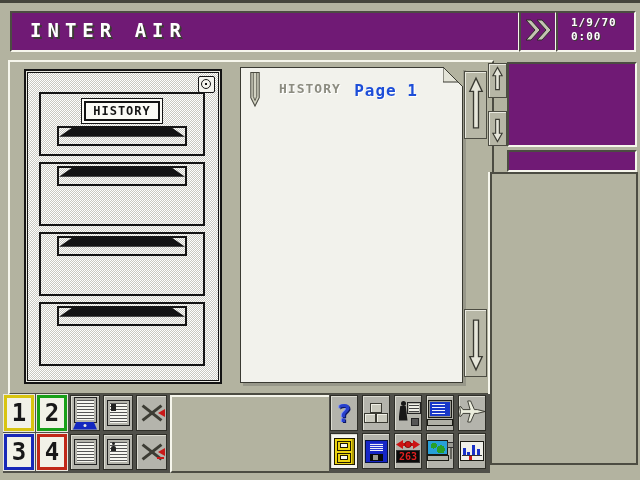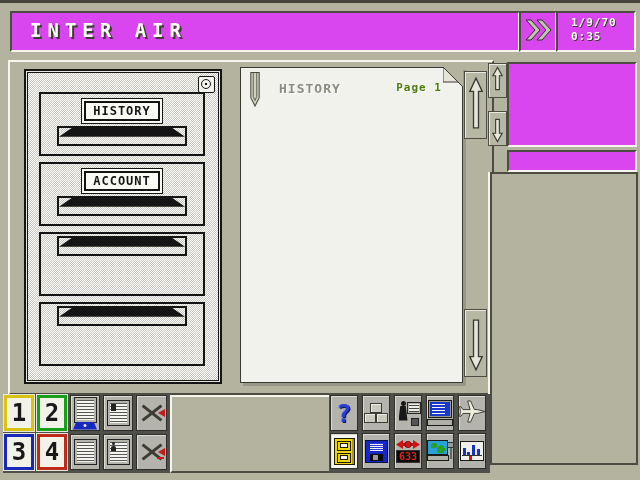--- a/index.html
+++ b/index.html
@@ -5,21 +5,21 @@
   html,body{margin:0;padding:0;}
   #screen{
     position:relative; width:640px; height:480px; overflow:hidden;
     background:#b3b3a0;
     font-family:"DejaVu Sans Mono","Liberation Mono",monospace;
   }
   #screen::before{content:'';position:absolute;left:0;top:0;right:0;height:3px;background:#45453c;}
 
   
   .sunken{border-top:2px solid #4c4c42;border-left:2px solid #4c4c42;
-          border-bottom:2px solid #f6f6ec;border-right:2px solid #f6f6ec;background:#d946ef;}
+          border-bottom:2px solid #f6f6ec;border-right:2px solid #f6f6ec;background:#701a75;}
   .raised{border-top:2px solid #f6f6ec;border-left:2px solid #f6f6ec;
           border-bottom:2px solid #4c4c42;border-right:2px solid #4c4c42;background:#b3b3a0;}
   .abs{position:absolute;}
 
   
   #titlebar{left:10px;top:11px;width:506px;height:37px;}
   #title-text{position:absolute;left:18px;top:6px;font-size:19px;font-weight:bold;
     letter-spacing:6px;color:#ffffff;text-shadow:2px 2px 0 #3c3c34;}
   #ff-btn{left:519px;top:11px;width:34px;height:37px;display:flex;align-items:center;justify-content:center;}
   #clock{left:556px;top:11px;width:76px;height:37px;}
@@ -48,22 +48,22 @@
     font-size:12px;font-weight:bold;letter-spacing:1px;color:#141414;}
   .drawer-handle{position:relative;margin:2px auto 0;width:126px;height:16px;border:2px solid #141414;overflow:hidden;}
   .drawer-handle .bar{position:absolute;left:0;top:0;width:100%;height:55%;background:#141414;
     clip-path:polygon(10% 0,90% 0,100% 100%,0 100%);}
 
   
   #paper{left:240px;top:67px;width:221px;height:314px;background:#f2f2ec;
     border:1px solid #3a3a32;box-shadow:3px 3px 0 #98988a;}
   #paper-title{position:absolute;left:38px;top:13px;font-size:13px;font-weight:bold;
     color:#8c8c80;text-shadow:1px 1px 0 #ffffff;letter-spacing:1px;}
-  #paper-page{position:absolute;right:20px;top:13px;font-size:11px;font-weight:bold;
-    color:#4d7c0f;text-shadow:1px 1px 0 #ffffff;letter-spacing:1px;}
+  #paper-page{position:absolute;right:44px;top:13px;font-size:16px;font-weight:bold;
+    color:#1d4ed8;text-shadow:1px 1px 0 #ffffff;letter-spacing:1px;}
   #paperclip{position:absolute;left:7px;top:-4px;}
   #fold{position:absolute;top:-1px;right:-1px;}
 
   
   .pg-btn{width:21px;height:66px;background:#b7b7a6;border:1px solid #4c4c42;
     box-shadow:inset 1px 1px 0 #e9e9df;display:flex;align-items:center;justify-content:center;}
   #pg-up{left:464px;top:71px;} #pg-down{left:464px;top:309px;}
   .sm-btn{width:17px;height:33px;background:#b7b7a6;border:1px solid #4c4c42;
     box-shadow:inset 1px 1px 0 #e9e9df;display:flex;align-items:center;justify-content:center;}
   #sm-up{left:488px;top:63px;} #sm-down{left:488px;top:111px;}
@@ -172,42 +172,39 @@
       <svg width="27" height="22" viewBox="0 0 27 22">
         <g fill="#c4c4b2" stroke="#2e2e28" stroke-width="1">
           <path d="M1 1 l9 10 -9 10 h5 l9 -10 -9 -10 z"></path>
           <path d="M8 1 l9 10 -9 10 h5 l9 -10 -9 -10 z" transform="translate(4,0)"></path>
         </g>
       </svg>
     </span>
   </div>
   <div class="abs sunken" id="clock">
     <span class="line date">1/9/70</span>
-    <span class="line time">0:35</span>
+    <span class="line time">0:00</span>
   </div>
 
   <div class="abs raised" id="main-panel"></div>
 
   <div class="abs" id="cabinet">
     <div id="cabinet-inner" class="dither">
       <div class="circle-btn"></div>
 
       <div class="drawer dither" style="top:19px;">
         <div class="drawer-plate">
           <div class="drawer-plate-inner">HISTORY</div>
         </div>
         <div class="drawer-handle dither">
             <div class="bar"></div>
           </div>
       </div>
 
       <div class="drawer dither" style="top:89px;">
-        <div class="drawer-plate">
-          <div class="drawer-plate-inner">ACCOUNT</div>
-        </div>
         <div class="drawer-handle dither">
             <div class="bar"></div>
           </div>
       </div>
 
       <div class="drawer dither" style="top:159px;">
         <div class="drawer-handle dither">
             <div class="bar"></div>
           </div>
       </div>
@@ -372,21 +369,21 @@
       </span>
     </div>
     <div class="icon-btn">
       <span class="ic-route">
         <svg width="24" height="9" viewBox="0 0 24 9">
           <polygon points="0,4.5 7,0 7,9" fill="#cc1414"></polygon>
           <polygon points="24,4.5 17,0 17,9" fill="#cc1414"></polygon>
           <rect x="7" y="3" width="10" height="3" fill="#cc1414"></rect>
           <circle cx="12" cy="4.5" r="3.2" fill="#cc1414" stroke="#500" stroke-width="0.6"></circle>
         </svg>
-        <span class="num">633</span>
+        <span class="num">263</span>
       </span>
     </div>
     <div class="icon-btn">
       <span class="ic-map">
         <span class="scrm"></span>
           <span class="mbase"></span>
           <span class="pole"></span>
           <span class="flagp"></span>
       </span>
     </div>

